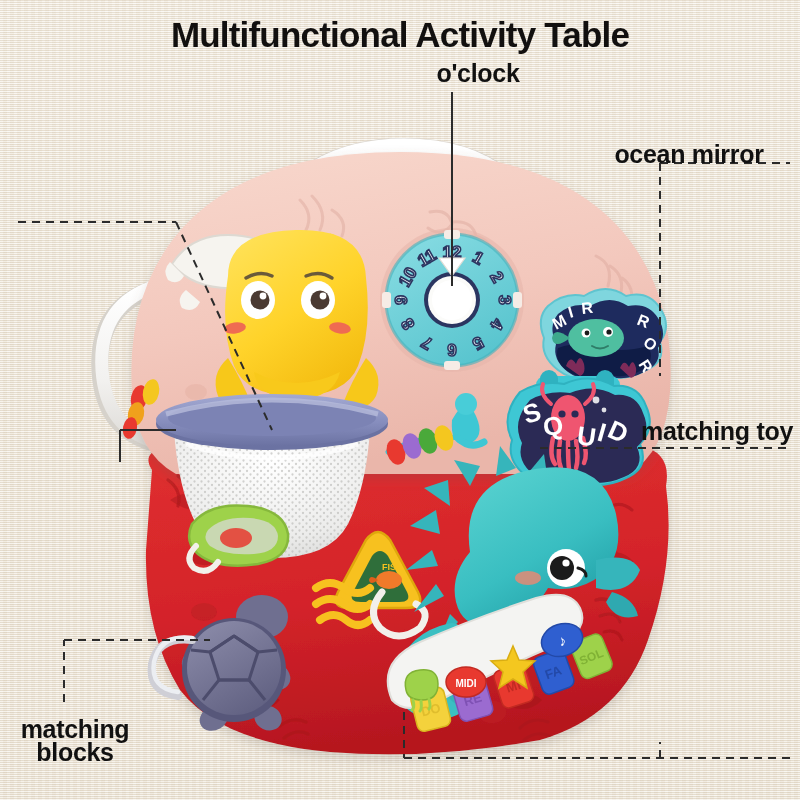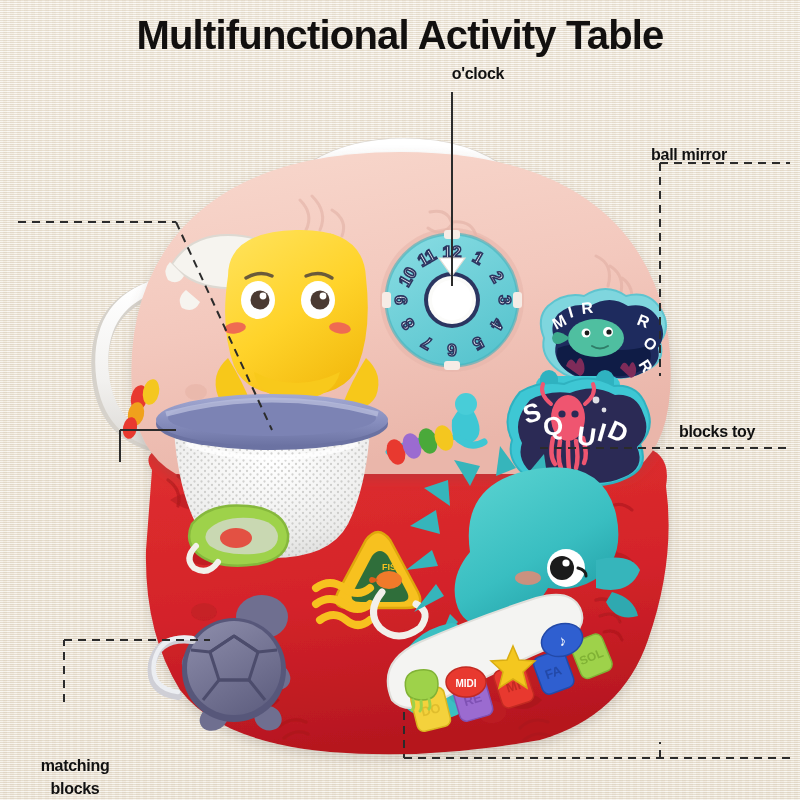--- a/index.html
+++ b/index.html
@@ -19,28 +19,28 @@
       repeating-linear-gradient(90deg,
         rgba(255,255,255,0.20) 0px, rgba(255,255,255,0.20) 3px,
         rgba(205,192,172,0.12) 3px, rgba(205,192,172,0.12) 7px),
       linear-gradient(180deg,#f5efe4 0%,#f1eadd 40%,#efe8da 100%);
   }
   .svglayer{position:absolute;left:0;top:0;width:800px;height:800px;}
 
   
   .title{
     position:absolute;left:0;top:6px;width:800px;text-align:center;
-    font-size:40px;line-height:58px;font-weight:700;color:#12100f;
+    font-size:35px;line-height:58px;font-weight:700;color:#12100f;
     letter-spacing:-0.8px;
     font-family:"Liberation Sans", sans-serif;
     white-space:nowrap;
   }
   .label{
     position:absolute;color:#111;font-weight:700;
-    font-size:16px;line-height:23px;letter-spacing:-0.3px;
+    font-size:25px;line-height:23px;letter-spacing:-0.3px;
     font-family:"Liberation Sans", sans-serif;
     white-space:pre-line;
   }
   .label.c{text-align:center;}
 </style>
 </head>
 <body>
 
 <div id="stage">
 
@@ -482,22 +482,22 @@
 
       <path d="M64 702 L64 640" stroke-dasharray="8 6"></path>
       <path d="M64 640 L210 640" stroke-dasharray="8 6"></path>
     </g>
   </svg>
 
   <div class="title">Multifunctional Activity Table</div>
 
   <div class="label c" style="left:398px;top:62px;width:160px;">o'clock</div>
 
-  <div class="label c" style="left:594px;top:143px;width:190px;">ball mirror</div>
-
-
-  <div class="label c" style="left:634px;top:420px;width:166px;">blocks toy</div>
-
-
-  <div class="label c" style="left:0px;top:718px;width:150px;margin-top:36px;">matching
+  <div class="label c" style="left:594px;top:143px;width:190px;">ocean mirror</div>
+
+
+  <div class="label c" style="left:634px;top:420px;width:166px;">matching toy</div>
+
+
+  <div class="label c" style="left:0px;top:718px;width:150px;">matching
 blocks</div>
 
 </div>
 
 </body></html>

